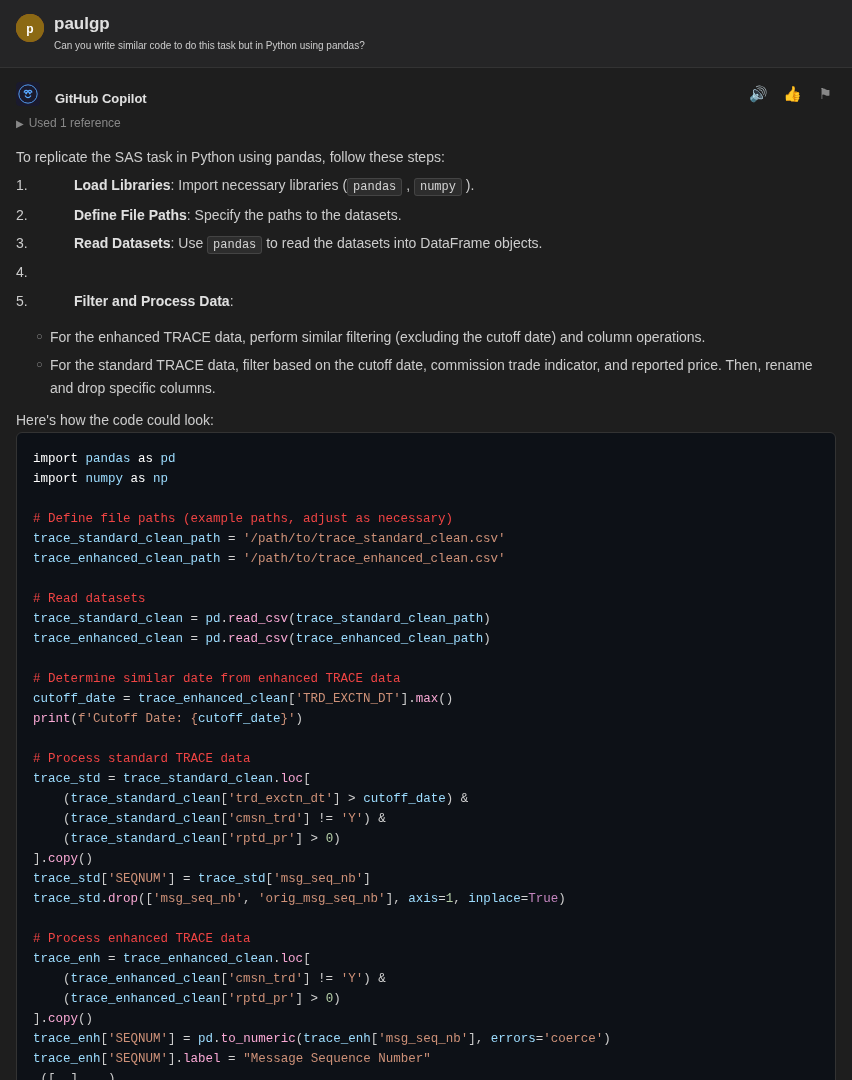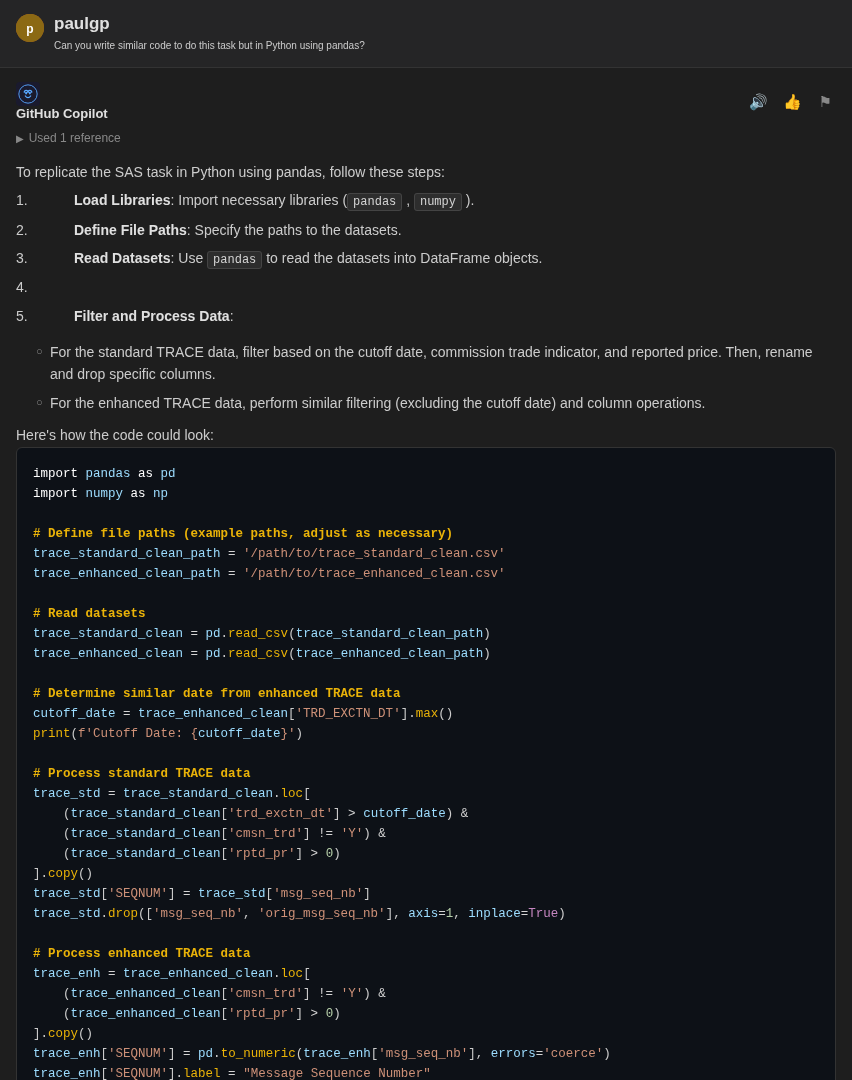--- a/index.html
+++ b/index.html
@@ -45,23 +45,22 @@
 
     .copilot-header {
       display: flex;
       align-items: center;
       justify-content: space-between;
       margin-bottom: 8px;
     }
 
     .copilot-brand {
       display: flex;
-      align-items: flex-start;
-      gap: 0;
-      flex-direction: column;
+      align-items: flex-end;
+      gap: 15px;
     }
 
     .copilot-icon {
       width: 24px;
       height: 24px;
       background: #1a1a2e;
       border-radius: 4px;
       display: flex;
       align-items: center;
       justify-content: center;
@@ -186,22 +185,22 @@
       line-height: 1.6;
       overflow-x: auto;
       margin-bottom: 14px;
       white-space: pre;
     }
 
     
     .kw { color: #ffffff; }        
     .var { color: #9cdcfe; }         
     .str { color: #ce9178; }         
-    .fn { color: #eab308; }          
-    .cm { color: #eab308; font-weight: bold; }          
+    .fn { color: #f9a8d4; }          
+    .cm { color: #ef4444; }          
     .op { color: #d4d4d4; }          
     .num { color: #b5cea8; }         
     .param { color: #9cdcfe; }          
     .pl { color: #c586c0; }
 
     
     .avatar-circle {
       width: 28px;
       height: 28px;
       border-radius: 50%;
@@ -292,22 +291,22 @@
       <li>
         <span class="step-num">4.</span>
       </li>
       <li>
         <span class="step-num">5.</span>
         <span><span class="step-bold">Filter and Process Data</span>:</span>
       </li>
     </ol>
 
     <ul class="bullet-list">
+      <li>For the enhanced TRACE data, perform similar filtering (excluding the cutoff date) and column operations.</li>
       <li>For the standard TRACE data, filter based on the cutoff date, commission trade indicator, and reported price. Then, rename and drop specific columns.</li>
-      <li>For the enhanced TRACE data, perform similar filtering (excluding the cutoff date) and column operations.</li>
     </ul>
 
     <div class="how-code-text">Here's how the code could look:</div>
 
     <div class="code-block"><span class="kw">import</span> <span class="var">pandas</span> <span class="kw">as</span> <span class="var">pd</span>
 <span class="kw">import</span> <span class="var">numpy</span> <span class="kw">as</span> <span class="var">np</span>
 
 <span class="cm"># Define file paths (example paths, adjust as necessary)</span>
 <span class="var">trace_standard_clean_path</span> <span class="op">=</span> <span class="str">'/path/to/trace_standard_clean.csv'</span>
 <span class="var">trace_enhanced_clean_path</span> <span class="op">=</span> <span class="str">'/path/to/trace_enhanced_clean.csv'</span>

